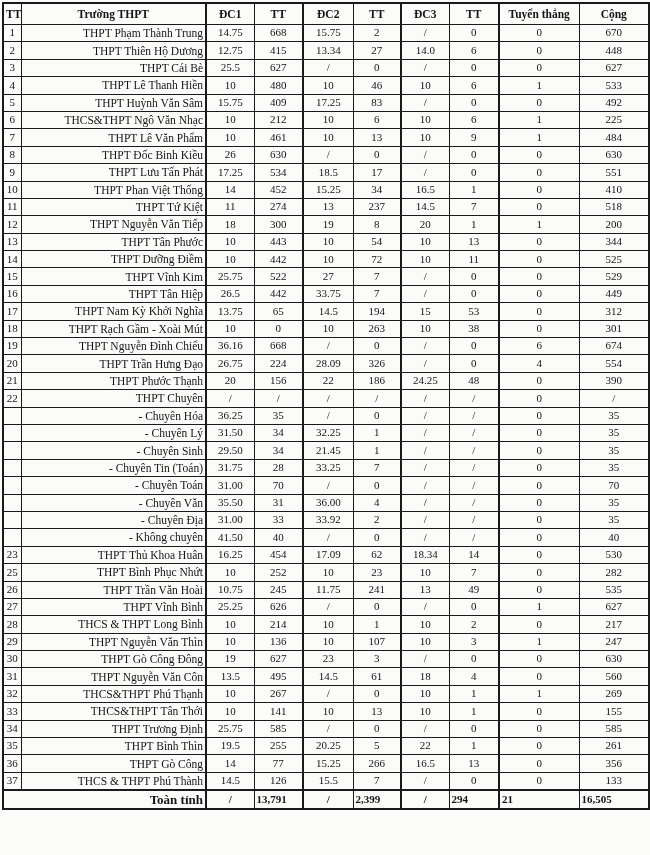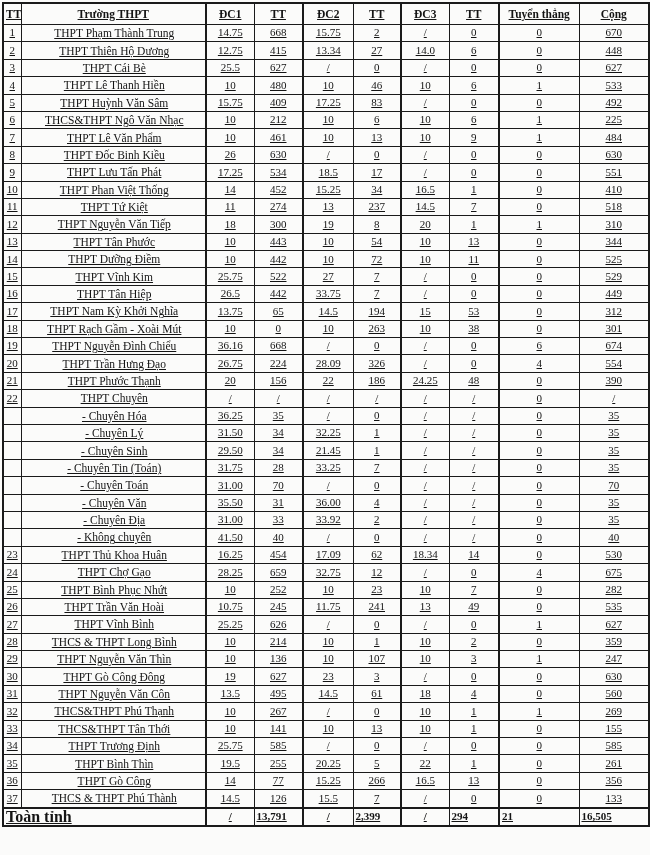--- a/index.html
+++ b/index.html
@@ -10,21 +10,20 @@
     height: 855px;
     overflow: hidden;
   }
   .page {
     width: 650px;
     height: 734px;
     box-sizing: border-box;
     padding: 2px 10px 0 2px;
     font-family: "Liberation Serif", "DejaVu Serif", serif;
     color: #141414;
-    text-decoration: underline;
   }
   table.results {
     border-collapse: collapse;
     table-layout: fixed;
     width: 646px;
     border: 2px solid #1a1a1a;
   }
   .results th, .results td {
     border: 1px solid #1a1a1a;
     font-size: 11px;
@@ -36,29 +35,29 @@
     color: #141414;
   }
   .results thead th {
     font-weight: bold;
     font-size: 11.5px;
     text-align: center;
     height: 20px;
   }
   td.c { text-align: center; }
   td.r { padding-right: 6px; }
-  td.school { text-align: center; padding-left: 4px; font-size: 11.5px; }
+  td.school { text-align: right; padding-left: 4px; font-size: 11.5px; }
   .grp { border-left-width: 2px !important; }
   .results tfoot th, .results tfoot td {
     border-top-width: 2px;
     font-weight: bold;
   }
   .results tfoot th {
-    text-align: left;
-    font-size: 16px;
+    text-align: right;
+    font-size: 13px;
   }
 </style>
 </head>
 <body>
 
 <div class="page">
   <table class="results">
     <colgroup>
       <col style="width:18px">
       <col style="width:185px">
@@ -221,21 +220,21 @@
         <tr>
     <td class="c">12</td>
     <td class="school">THPT Nguyễn Văn Tiếp</td>
     <td class="c grp">18</td>
     <td class="c">300</td>
     <td class="c grp">19</td>
     <td class="c">8</td>
     <td class="c grp">20</td>
     <td class="c">1</td>
     <td class="c grp">1</td>
-    <td class="c">310</td>
+    <td class="c">200</td>
   </tr>
         <tr>
     <td class="c">13</td>
     <td class="school">THPT Tân Phước</td>
     <td class="c grp">10</td>
     <td class="c">443</td>
     <td class="c grp">10</td>
     <td class="c">54</td>
     <td class="c grp">10</td>
     <td class="c">13</td>
@@ -452,32 +451,20 @@
     <td class="c grp">16.25</td>
     <td class="c">454</td>
     <td class="c grp">17.09</td>
     <td class="c">62</td>
     <td class="c grp">18.34</td>
     <td class="c">14</td>
     <td class="c grp">0</td>
     <td class="c">530</td>
   </tr>
         <tr>
-    <td class="c">24</td>
-    <td class="school">THPT Chợ Gạo</td>
-    <td class="c grp">28.25</td>
-    <td class="c">659</td>
-    <td class="c grp">32.75</td>
-    <td class="c">12</td>
-    <td class="c grp">/</td>
-    <td class="c">0</td>
-    <td class="c grp">4</td>
-    <td class="c">675</td>
-  </tr>
-        <tr>
     <td class="c">25</td>
     <td class="school">THPT Bình Phục Nhứt</td>
     <td class="c grp">10</td>
     <td class="c">252</td>
     <td class="c grp">10</td>
     <td class="c">23</td>
     <td class="c grp">10</td>
     <td class="c">7</td>
     <td class="c grp">0</td>
     <td class="c">282</td>
@@ -509,21 +496,21 @@
         <tr>
     <td class="c">28</td>
     <td class="school">THCS &amp; THPT Long Bình</td>
     <td class="c grp">10</td>
     <td class="c">214</td>
     <td class="c grp">10</td>
     <td class="c">1</td>
     <td class="c grp">10</td>
     <td class="c">2</td>
     <td class="c grp">0</td>
-    <td class="c">359</td>
+    <td class="c">217</td>
   </tr>
         <tr>
     <td class="c">29</td>
     <td class="school">THPT Nguyễn Văn Thìn</td>
     <td class="c grp">10</td>
     <td class="c">136</td>
     <td class="c grp">10</td>
     <td class="c">107</td>
     <td class="c grp">10</td>
     <td class="c">3</td>

